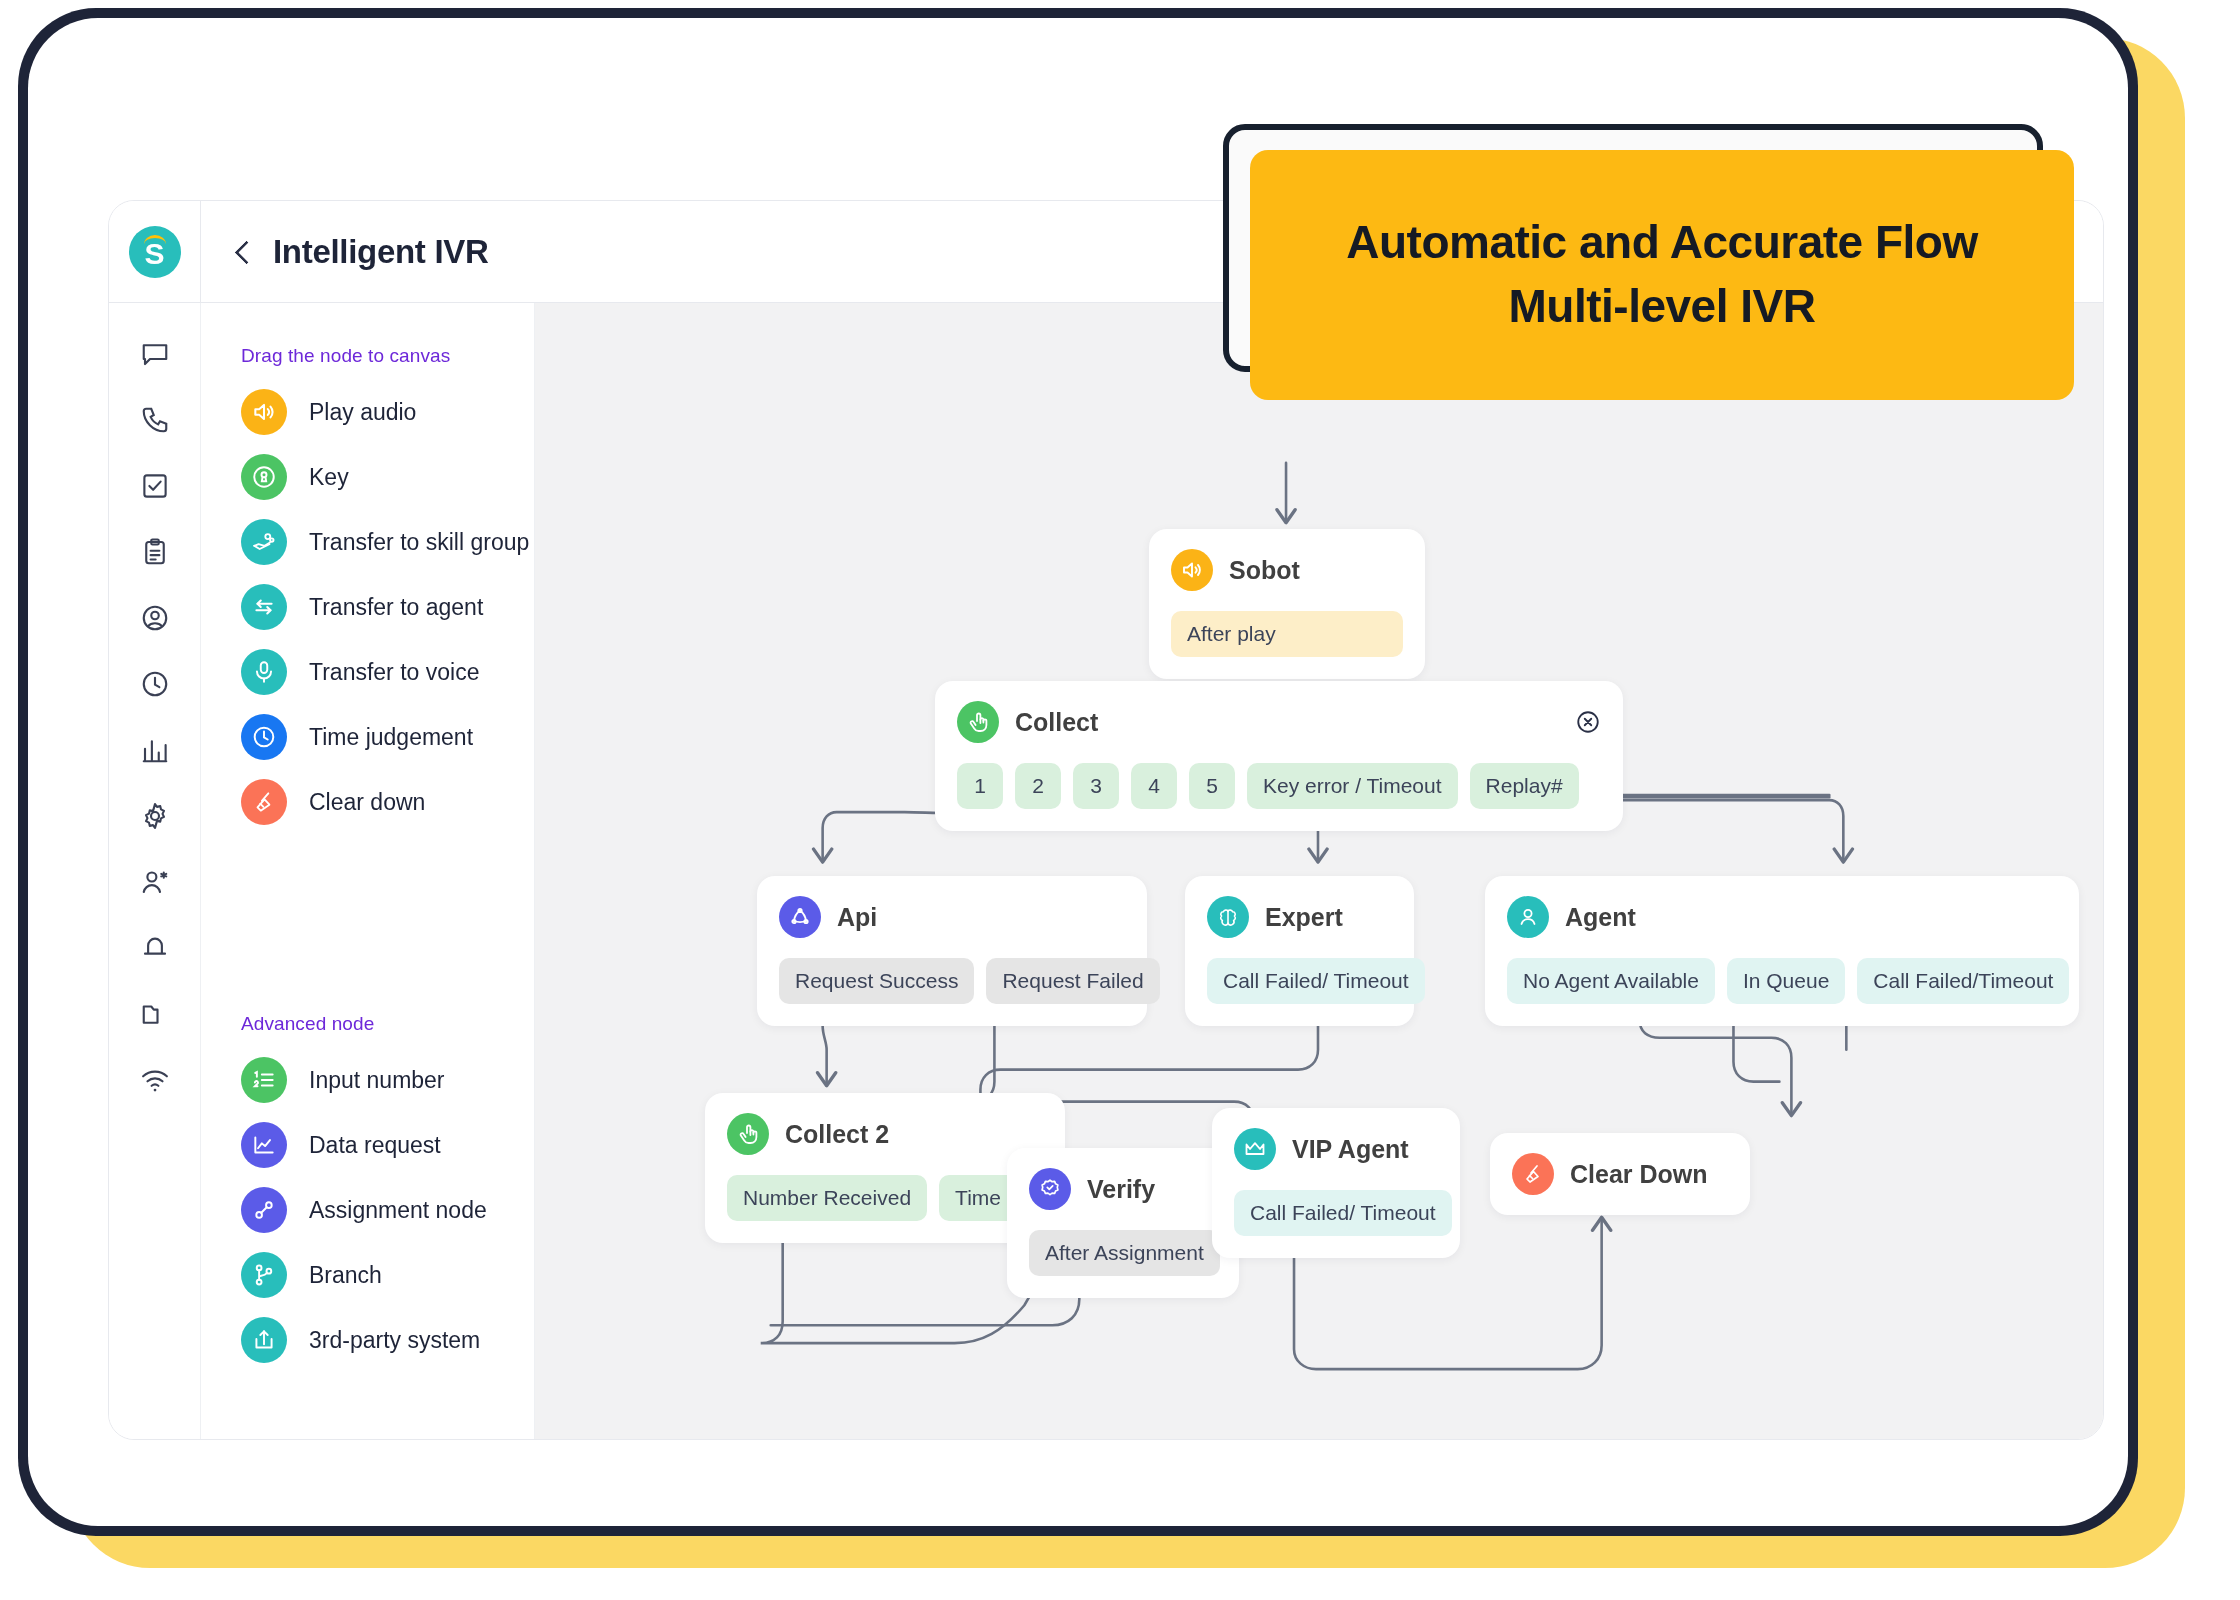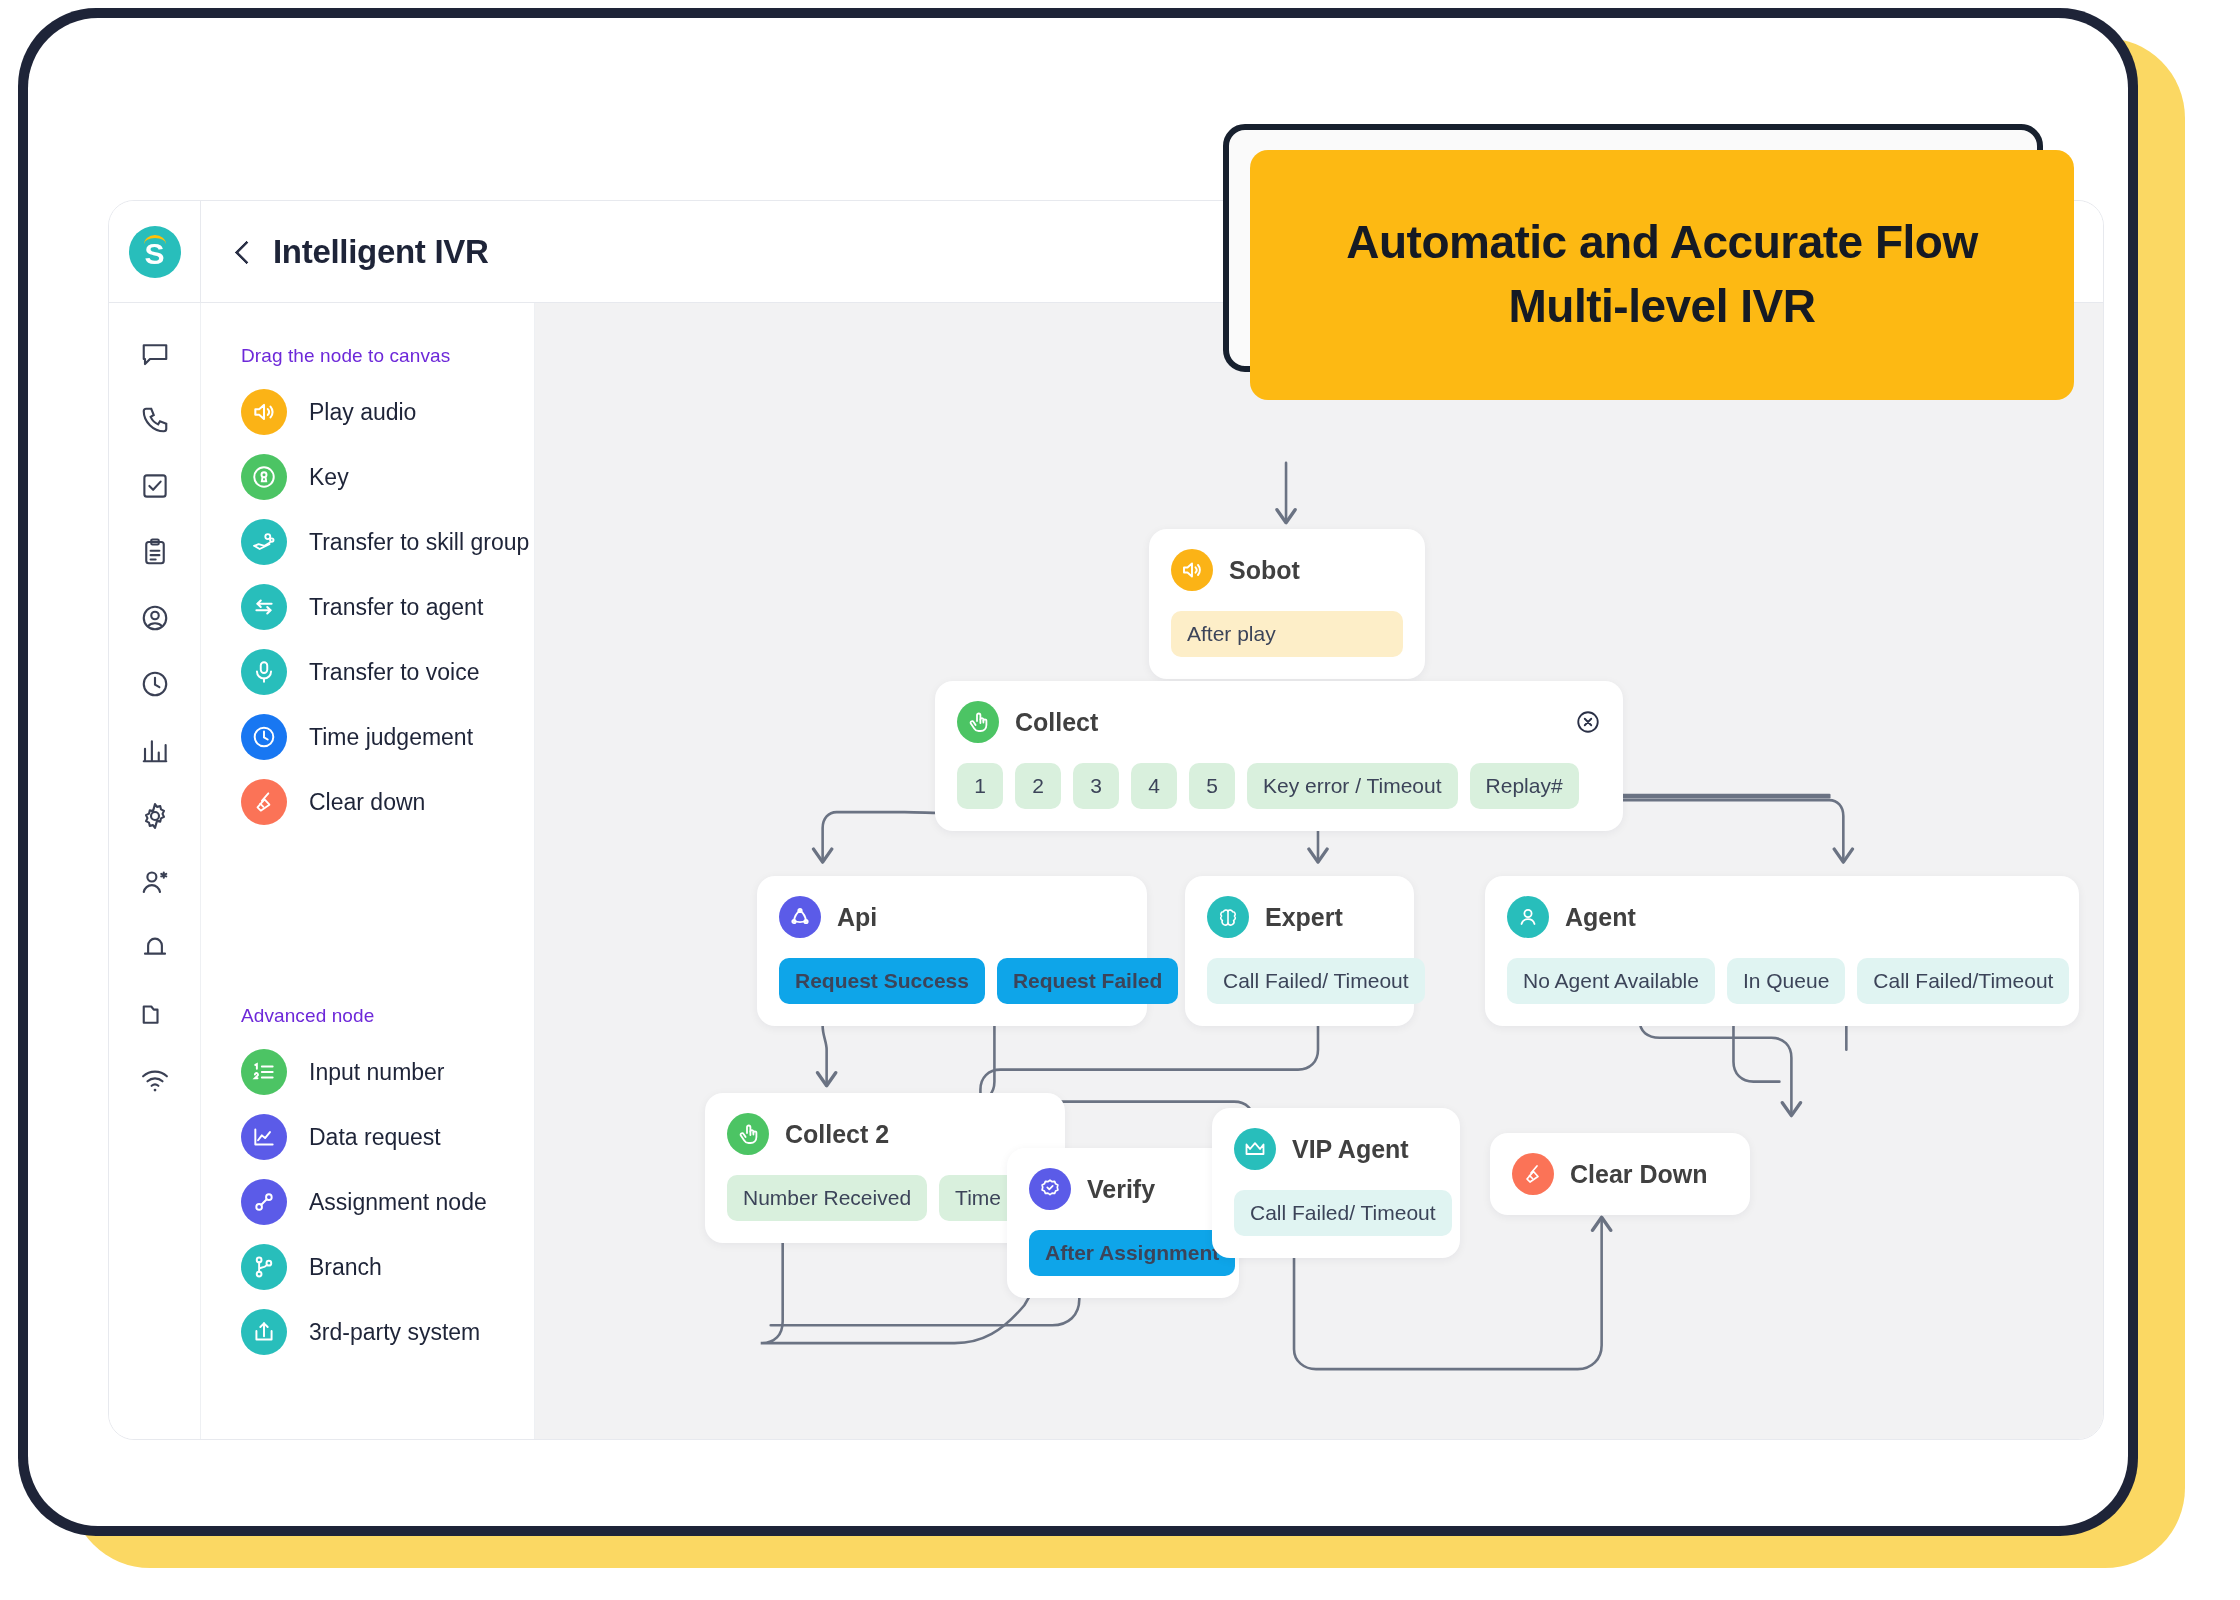--- a/index.html
+++ b/index.html
@@ -111,21 +111,21 @@
   .palette {
     position: absolute; left: 92px; top: 102px;
     width: 334px; height: calc(100% - 102px);
     background: #ffffff;
     padding: 42px 0 0 40px;
     border-right: 1px solid #eef0f3;
   }
   .palette-caption {
     font-size: 19px; color: #6d28d9; margin-bottom: 22px; letter-spacing: .1px;
   }
-  .palette-caption.advanced { margin-top: 8px; }
+  .palette-caption.advanced { margin-top: 16px; }
   .palette-list { display: flex; flex-direction: column; gap: 19px; }
   .palette-item {
     display: flex; align-items: center; gap: 22px; cursor: pointer;
   }
   .pal-icon {
     width: 46px; height: 46px; border-radius: 50%;
     display: flex; align-items: center; justify-content: center;
     flex: 0 0 46px;
   }
   .pal-icon svg { width: 26px; height: 26px; display: block; }
@@ -163,21 +163,21 @@
     color: #2a3046; cursor: pointer;
   }
   .node-close svg { width: 100%; height: 100%; display: block; }
   .ports { display: flex; gap: 12px; margin-top: 20px; flex-wrap: nowrap; }
   .port {
     border-radius: 10px; padding: 11px 16px;
     font-size: 21px; color: #3c4459; white-space: nowrap;
   }
   .port.green  { background: #d9f0dd; }
   .port.yellow { background: #fdeec8; }
-  .port.purple { background: #0ea5e9; font-weight: bold; }
+  .port.purple { background: #e5e5e5; }
   .port.teal   { background: #e0f4f2; }
   .port.narrow { min-width: 46px; text-align: center; padding-left: 12px; padding-right: 12px; }
 
   
   #node-sobot     { left: 614px; top: 226px; width: 276px; }
   #node-collect   { left: 400px; top: 378px; width: 688px; }
   #node-api       { left: 222px; top: 573px; width: 390px; }
   #node-expert    { left: 650px; top: 573px; width: 229px; }
   #node-agent     { left: 950px; top: 573px; width: 594px; border-radius: 18px; }
   #node-collect2  { left: 170px; top: 790px; width: 360px; }

